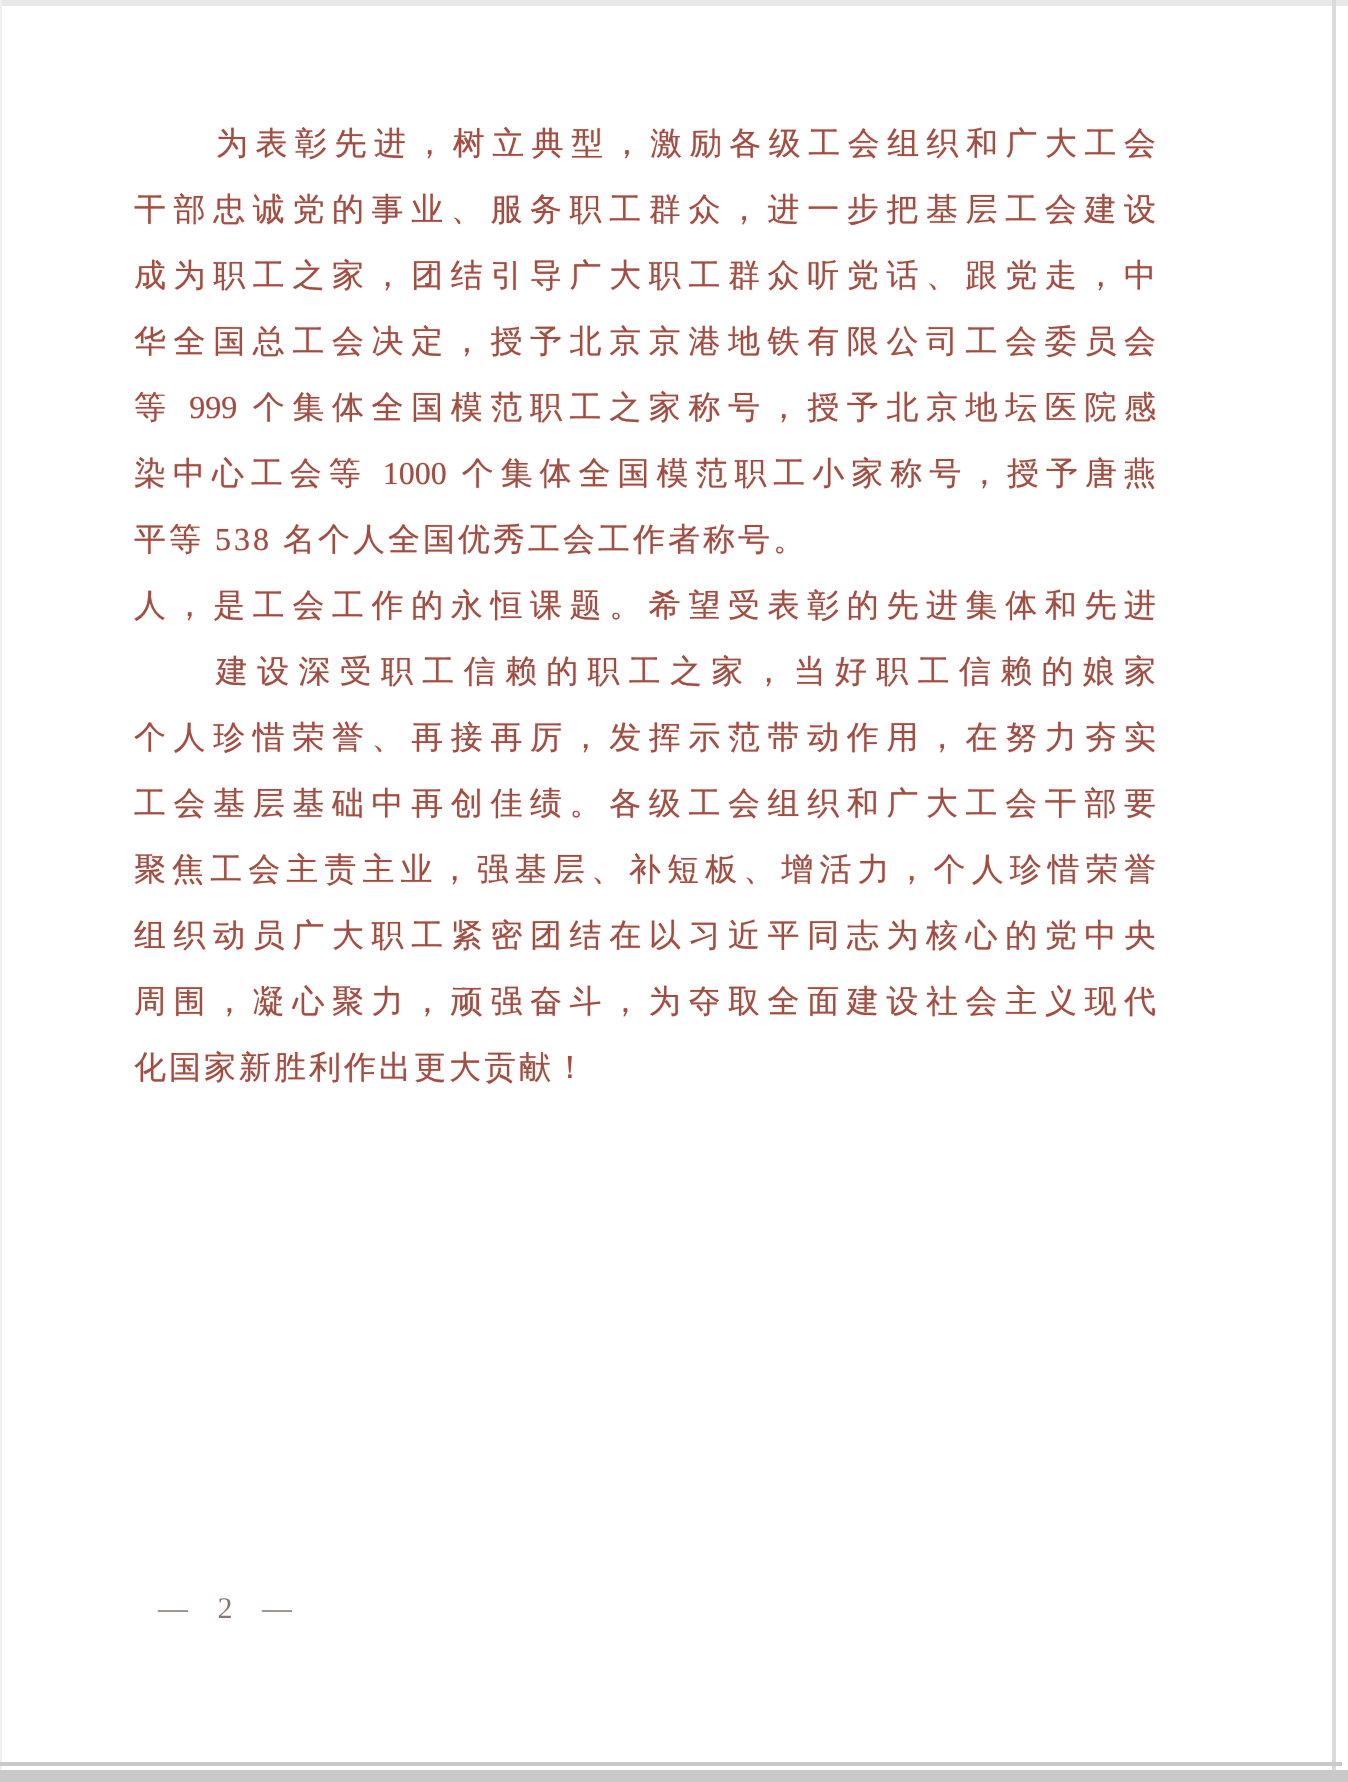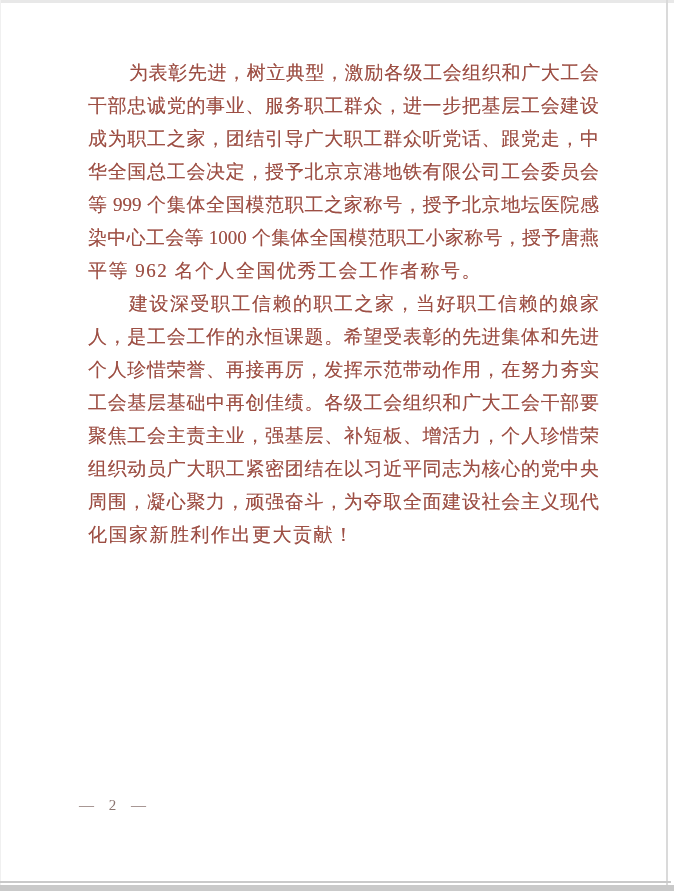--- a/index.html
+++ b/index.html
@@ -49,25 +49,25 @@
     background: var(--edge_bottom_line);
   }
   .edge-bottom-strip {
     position: absolute;
     left: 0; top: 885px;
     width: 674px; height: 6px;
     background: var(--edge_bottom_strip);
   }
   .text-block {
     position: absolute;
-    left: 88px;
+    left: 67px;
     top: 56px;
     width: 511px;
     color: var(--ink);
-    font-size: 19px;
+    font-size: 16px;
     text-shadow: 0 0 0.6px rgba(157, 79, 68, 0.55);
   }
   .para { margin: 0; padding: 0; }
   .line {
     display: block;
     height: 33px;
     line-height: 33px;
     text-align: justify;
     text-align-last: justify;
     white-space: normal;
@@ -116,26 +116,26 @@
 
   <div class="text-block">
 
     <div class="para">
       <div class="line indent">为表彰先进，树立典型，激励各级工会组织和广大工会</div>
       <div class="line">干部忠诚党的事业、服务职工群众，进一步把基层工会建设</div>
       <div class="line">成为职工之家，团结引导广大职工群众听党话、跟党走，中</div>
       <div class="line">华全国总工会决定，授予北京京港地铁有限公司工会委员会</div>
       <div class="line">等 999 个集体全国模范职工之家称号，授予北京地坛医院感</div>
       <div class="line">染中心工会等 1000 个集体全国模范职工小家称号，授予唐燕</div>
-      <div class="line last">平等 962 名个人全国优秀工会工作者称号。</div>
+      <div class="line last">平等 538 名个人全国优秀工会工作者称号。</div>
     </div>
 
     <div class="para">
+      <div class="line">人，是工会工作的永恒课题。希望受表彰的先进集体和先进</div>
       <div class="line indent">建设深受职工信赖的职工之家，当好职工信赖的娘家</div>
-      <div class="line">人，是工会工作的永恒课题。希望受表彰的先进集体和先进</div>
       <div class="line">个人珍惜荣誉、再接再厉，发挥示范带动作用，在努力夯实</div>
       <div class="line">工会基层基础中再创佳绩。各级工会组织和广大工会干部要</div>
       <div class="line">聚焦工会主责主业，强基层、补短板、增活力，个人珍惜荣誉</div>
       <div class="line">组织动员广大职工紧密团结在以习近平同志为核心的党中央</div>
       <div class="line">周围，凝心聚力，顽强奋斗，为夺取全面建设社会主义现代</div>
       <div class="line last">化国家新胜利作出更大贡献！</div>
     </div>
 
   </div>
 

